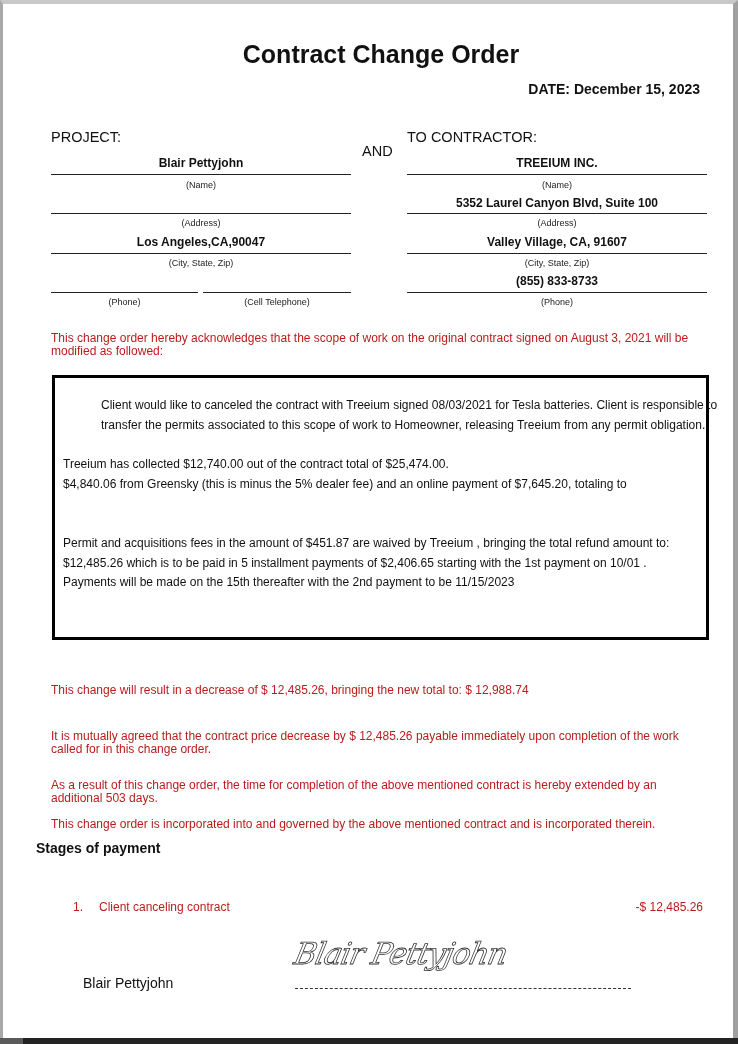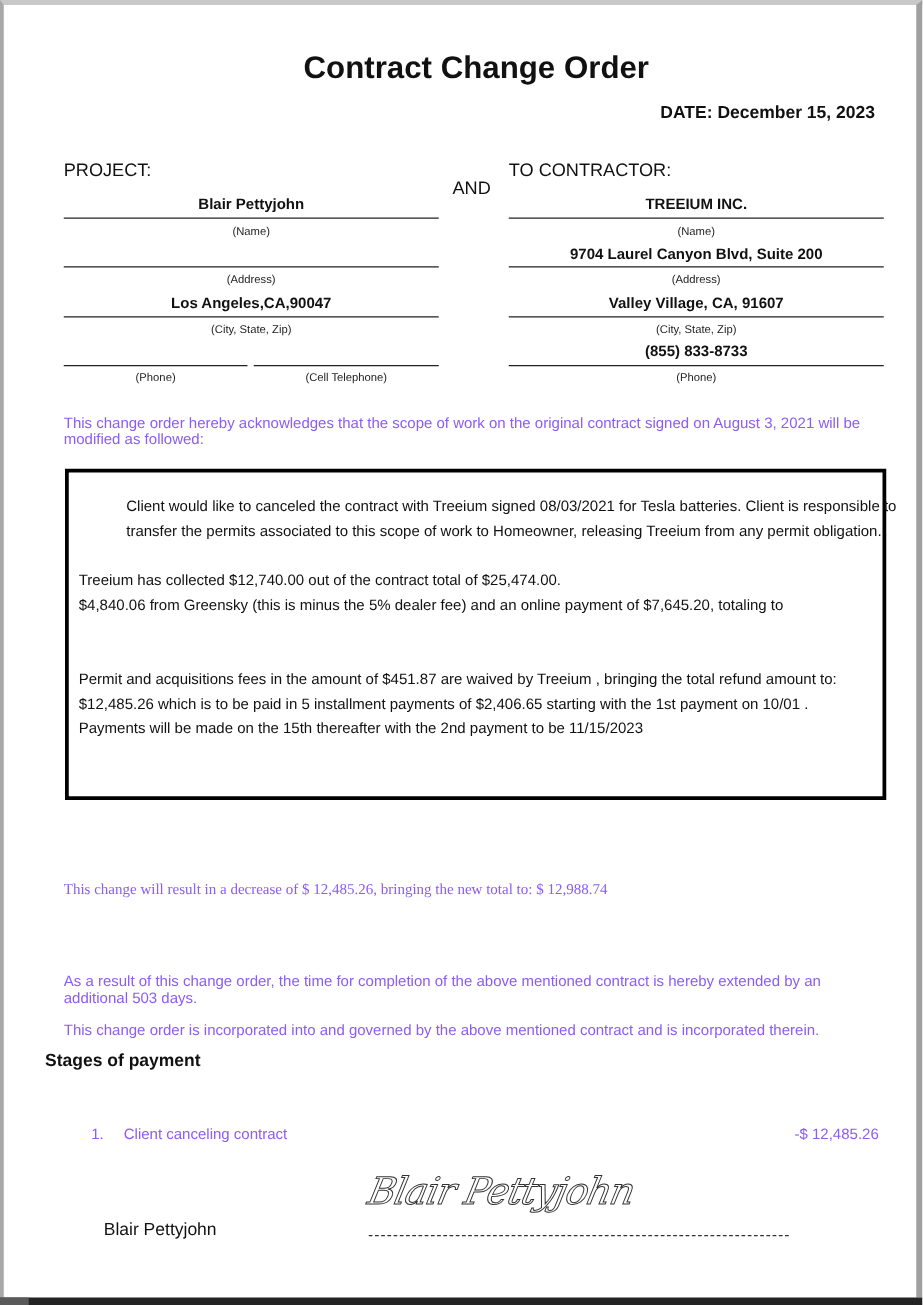--- a/index.html
+++ b/index.html
@@ -36,21 +36,21 @@
   .and-label { font-size: 14.5px; }
   .field-value {
     position: absolute; text-align: center; font-size: 12px; font-weight: bold;
   }
   .field-line {
     position: absolute; height: 0; border-top: 1px solid #222;
   }
   .field-caption {
     position: absolute; text-align: center; font-size: 9px; color: #222;
   }
-  .para { font-size: 12px; line-height: 13px; color: #8b5cf6; }
+  .para { font-size: 12px; line-height: 13px; color: #b91c1c; }
   .box {
     left: 49px; top: 371px; width: 657px; height: 265px; box-sizing: border-box;
     border: 3px solid #000;
   }
   .box-text { position: absolute; left: 8px; font-size: 12px; line-height: 19.6px; width: 645px; }
   .stages-title { font-size: 14px; font-weight: bold; }
   .sig-line {
     position: absolute; left: 292px; top: 984px; width: 336px; height: 0;
     border-top: 1px dashed #333;
   }
@@ -89,21 +89,21 @@
   <div class="field-caption" style="left:200px; width:148px; top:293px;">(Cell Telephone)</div>
 
   <div class="abs and-label" style="left:359px; top:139px;">AND</div>
 
   <div class="abs section-label" style="left:404px; top:125px;">TO CONTRACTOR:</div>
 
   <div class="field-value" style="left:404px; width:300px; top:152px;">TREEIUM INC.</div>
   <div class="field-line" style="left:404px; width:300px; top:170px;"></div>
   <div class="field-caption" style="left:404px; width:300px; top:176px;">(Name)</div>
 
-  <div class="field-value" style="left:404px; width:300px; top:192px;">9704 Laurel Canyon Blvd, Suite 200</div>
+  <div class="field-value" style="left:404px; width:300px; top:192px;">5352 Laurel Canyon Blvd, Suite 100</div>
   <div class="field-line" style="left:404px; width:300px; top:209px;"></div>
   <div class="field-caption" style="left:404px; width:300px; top:214px;">(Address)</div>
 
   <div class="field-value" style="left:404px; width:300px; top:231px;">Valley Village, CA, 91607</div>
   <div class="field-line" style="left:404px; width:300px; top:249px;"></div>
   <div class="field-caption" style="left:404px; width:300px; top:254px;">(City, State, Zip)</div>
 
   <div class="field-value" style="left:404px; width:300px; top:270px;">(855) 833-8733</div>
   <div class="field-line" style="left:404px; width:300px; top:288px;"></div>
   <div class="field-caption" style="left:404px; width:300px; top:293px;">(Phone)</div>
@@ -122,21 +122,25 @@
       <div>Treeium has collected $12,740.00 out of the contract total of $25,474.00.</div>
       <div>$4,840.06 from Greensky (this is minus the 5% dealer fee) and an online payment of $7,645.20, totaling to</div>
     </div>
     <div class="box-text" style="top:156px;">
       <div>Permit and acquisitions fees in the amount of $451.87 are waived by Treeium , bringing the total refund amount to:</div>
       <div>$12,485.26 which is to be paid in 5 installment payments of $2,406.65 starting with the 1st payment on 10/01 .</div>
       <div>Payments will be made on the 15th thereafter with the 2nd payment to be 11/15/2023</div>
     </div>
   </div>
 
-  <div class="abs para" style="left:48px; top:701px;font-family:Liberation Serif, serif;">This change will result in a decrease of $ 12,485.26, bringing the new total to: $ 12,988.74</div>
+  <div class="abs para" style="left:48px; top:680px;">This change will result in a decrease of $ 12,485.26, bringing the new total to: $ 12,988.74</div>
+  <div class="abs para" style="left:48px; top:726px;">
+    <div>It is mutually agreed that the contract price decrease by $ 12,485.26 payable immediately upon completion of the work</div>
+    <div>called for in this change order.</div>
+  </div>
   <div class="abs para" style="left:48px; top:775px;">
     <div>As a result of this change order, the time for completion of the above mentioned contract is hereby extended by an</div>
     <div>additional 503 days.</div>
   </div>
   <div class="abs para" style="left:48px; top:814px;">This change order is incorporated into and governed by the above mentioned contract and is incorporated therein.</div>
 
   <div class="abs stages-title" style="left:33px; top:836px;">Stages of payment</div>
   <div class="abs para" style="left:70px; top:897px;">1.</div>
   <div class="abs para" style="left:96px; top:897px;">Client canceling contract</div>
   <div class="abs para" style="right:30px; top:897px;">-$ 12,485.26</div>

